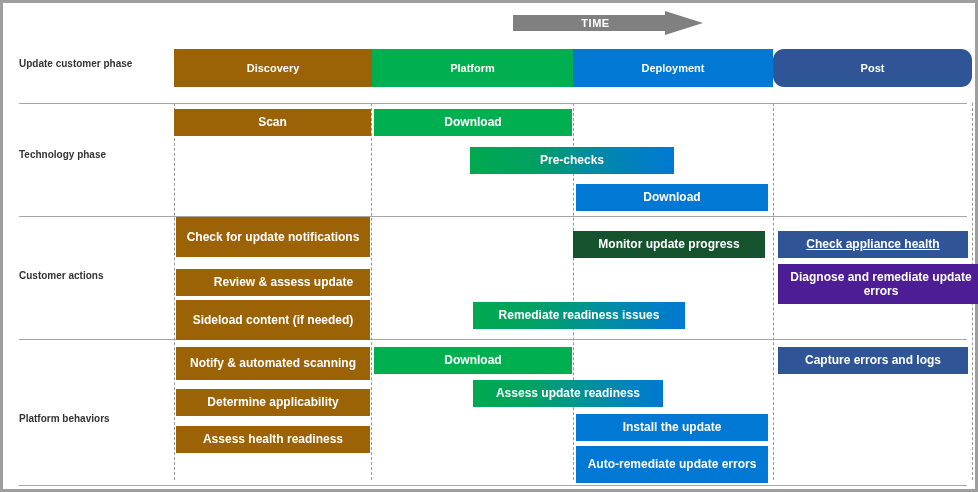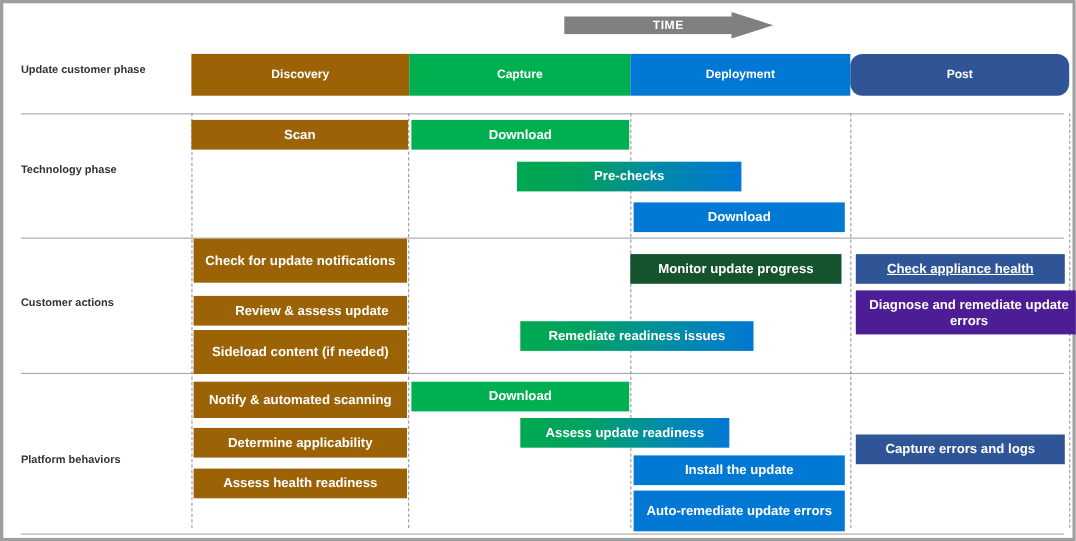--- a/index.html
+++ b/index.html
@@ -29,21 +29,21 @@
   }
   .time-arrow .head{
     position:absolute;left:152px;top:0;width:0;height:0;
     border-top:12px solid transparent;
     border-bottom:12px solid transparent;
     border-left:38px solid #808080;
   }
   .time-arrow .label{
     position:absolute;left:0;top:3px;width:165px;height:18px;
     line-height:18px;text-align:center;
-    color:#ffffff;font-size:11px;font-weight:bold;letter-spacing:.5px;margin-left:12px;
+    color:#ffffff;font-size:11px;font-weight:bold;letter-spacing:.5px;
   }
 
   
   .rowlabel{
     position:absolute;left:16px;
     width:158px;
     color:#333333;
     font-size:10px;font-weight:bold;line-height:1.22;
   }
 
@@ -98,42 +98,42 @@
   <div class="vdash" style="left:570px;"></div>
   <div class="vdash" style="left:770px;"></div>
   <div class="vdash" style="left:969px;"></div>
 
   <div class="rowlabel" style="top:55px;">Update customer phase</div>
   <div class="rowlabel" style="top:146px;">Technology phase</div>
   <div class="rowlabel" style="top:267px;">Customer actions</div>
   <div class="rowlabel" style="top:410px;">Platform behaviors</div>
 
   <div class="hdr" style="left:171px;width:198px;background:#9C6206;">Discovery</div>
-  <div class="hdr" style="left:369px;width:201px;background:#00B050;">Capture</div>
+  <div class="hdr" style="left:369px;width:201px;background:#00B050;">Platform</div>
   <div class="hdr" style="left:570px;width:200px;background:#0078D4;">Deployment</div>
   <div class="hdr" style="left:770px;width:199px;background:#2F5597;border-radius:11px;">Post</div>
 
   <div class="bar" style="left:171px;top:106px;width:197px;height:27px;background:#9C6206;">Scan</div>
   <div class="bar" style="left:371px;top:106px;width:198px;height:27px;background:#00B050;">Download</div>
   <div class="bar" style="left:467px;top:144px;width:204px;height:27px;background:linear-gradient(90deg,#00A94F 0%,#00A05F 30%,#0089A8 62%,#0078D4 100%);">Pre-checks</div>
   <div class="bar" style="left:573px;top:181px;width:192px;height:27px;background:#0078D4;">Download</div>
 
   <div class="bar" style="left:173px;top:214px;width:194px;height:40px;background:#9C6206;">Check for update notifications</div>
   <div class="bar" style="left:570px;top:228px;width:192px;height:27px;background:#14532d;">Monitor update progress</div>
   <div class="bar" style="left:775px;top:228px;width:190px;height:27px;background:#2F5597;text-decoration:underline;">Check appliance health</div>
 
   <div class="bar" style="left:173px;top:266px;width:194px;height:27px;background:#9C6206;padding-left:25px;">Review &amp; assess update</div>
   <div class="bar" style="left:775px;top:261px;width:206px;height:40px;background:#4c1d95;">Diagnose and remediate update errors</div>
 
   <div class="bar" style="left:173px;top:297px;width:194px;height:40px;background:#9C6206;">Sideload content (if needed)</div>
-  <div class="bar" style="left:470px;top:289px;width:212px;height:27px;background:linear-gradient(90deg,#00A94F 0%,#00A262 28%,#008CA5 65%,#0078D4 100%);">Remediate readiness issues</div>
+  <div class="bar" style="left:470px;top:299px;width:212px;height:27px;background:linear-gradient(90deg,#00A94F 0%,#00A262 28%,#008CA5 65%,#0078D4 100%);">Remediate readiness issues</div>
 
   <div class="bar" style="left:173px;top:344px;width:194px;height:33px;background:#9C6206;">Notify &amp; automated scanning</div>
   <div class="bar" style="left:371px;top:344px;width:198px;height:27px;background:#00B050;">Download</div>
-  <div class="bar" style="left:775px;top:344px;width:190px;height:27px;background:#2F5597;margin-top:48px;">Capture errors and logs</div>
+  <div class="bar" style="left:775px;top:344px;width:190px;height:27px;background:#2F5597;">Capture errors and logs</div>
 
   <div class="bar" style="left:173px;top:386px;width:194px;height:27px;background:#9C6206;">Determine applicability</div>
   <div class="bar" style="left:470px;top:377px;width:190px;height:27px;background:linear-gradient(90deg,#00A94F 0%,#00A262 30%,#008CA8 68%,#0078D4 100%);">Assess update readiness</div>
 
   <div class="bar" style="left:173px;top:423px;width:194px;height:27px;background:#9C6206;">Assess health readiness</div>
   <div class="bar" style="left:573px;top:411px;width:192px;height:27px;background:#0078D4;">Install  the update</div>
   <div class="bar" style="left:573px;top:443px;width:192px;height:37px;background:#0078D4;">Auto-remediate update errors</div>
 
 </div>
 

